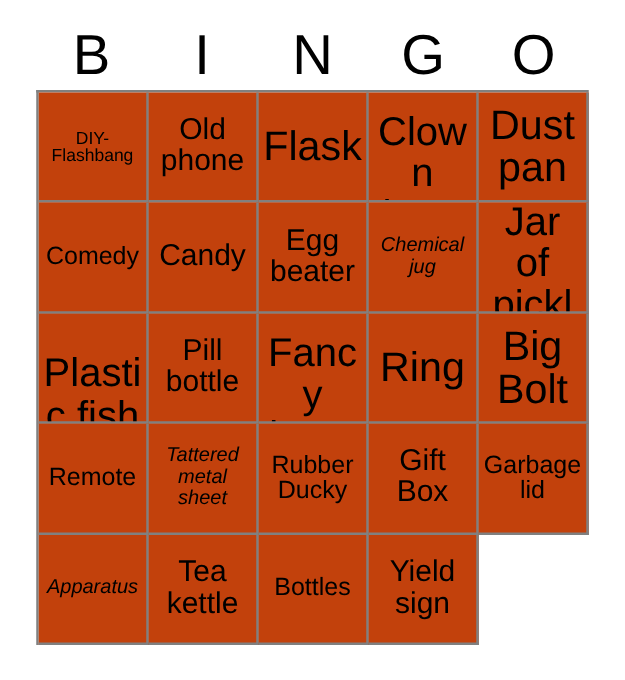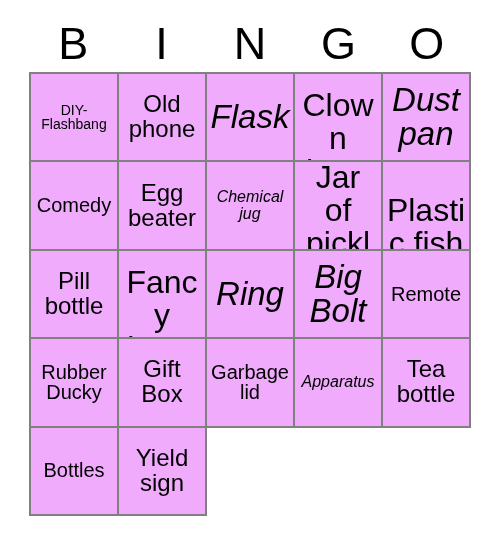--- a/index.html
+++ b/index.html
@@ -54,33 +54,33 @@
   .cell {
     border-right: 2px solid #808080;
     border-bottom: 2px solid #808080;
     box-sizing: border-box;
     display: flex;
     align-items: center;
     justify-content: center;
     text-align: center;
     padding: 1px 3px;
     overflow: hidden;
-    background: #f0abfc;
+    background: #c2410c;
   }
   .cell-text {
     display: block;
     width: 100%;
     line-height: 1.04;
     word-wrap: break-word;
     overflow-wrap: break-word;
     hyphens: manual;
   }
 
   
-  .fs-xl  { font-size: 33px; font-style: italic; }
+  .fs-xl  { font-size: 33px; }
   .fs-lg  { font-size: 24px; }
   .fs-md  { font-size: 32px; margin-top: 43px; }
   .fs-sm  { font-size: 20px; }
   .fs-xs  { font-size: 16px; font-style: italic; }
   .fs-xxs { font-size: 14px; }
 </style>
 </head>
 <body>
 
 <div id="card">
@@ -108,20 +108,23 @@
         <span class="cell-text fs-md">Clown horn</span>
       </div>
     <div class="cell">
         <span class="cell-text fs-xl">Dust pan</span>
       </div>
 
     <div class="cell">
         <span class="cell-text fs-sm">Comedy</span>
       </div>
     <div class="cell">
+        <span class="cell-text fs-lg">Candy</span>
+      </div>
+    <div class="cell">
         <span class="cell-text fs-lg">Egg beater</span>
       </div>
     <div class="cell">
         <span class="cell-text fs-xs">Chemical jug</span>
       </div>
     <div class="cell">
         <span class="cell-text fs-md">Jar of pickles</span>
       </div>
 
     <div class="cell">
@@ -137,34 +140,37 @@
         <span class="cell-text fs-xl">Ring</span>
       </div>
 
     <div class="cell">
         <span class="cell-text fs-xl">Big Bolt</span>
       </div>
     <div class="cell">
         <span class="cell-text fs-sm">Remote</span>
       </div>
     <div class="cell">
+        <span class="cell-text fs-xs">Tattered metal sheet</span>
+      </div>
+    <div class="cell">
         <span class="cell-text fs-sm">Rubber Ducky</span>
       </div>
     <div class="cell">
         <span class="cell-text fs-lg">Gift Box</span>
       </div>
 
     <div class="cell">
         <span class="cell-text fs-sm">Garbage lid</span>
       </div>
     <div class="cell">
         <span class="cell-text fs-xs">Apparatus</span>
       </div>
     <div class="cell">
-        <span class="cell-text fs-lg">Tea bottle</span>
+        <span class="cell-text fs-lg">Tea kettle</span>
       </div>
     <div class="cell">
         <span class="cell-text fs-sm">Bottles</span>
       </div>
     <div class="cell">
         <span class="cell-text fs-lg">Yield sign</span>
       </div>
 
   </div>
 </div>

